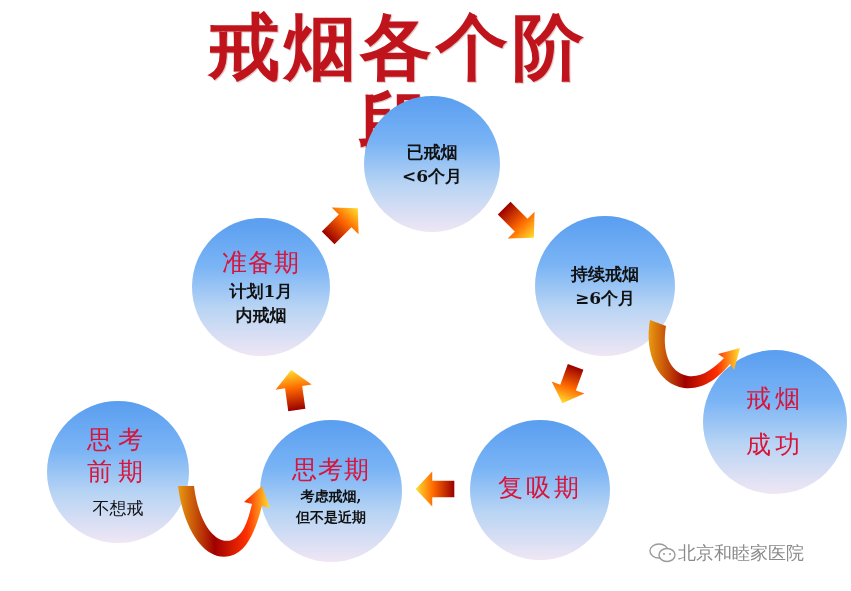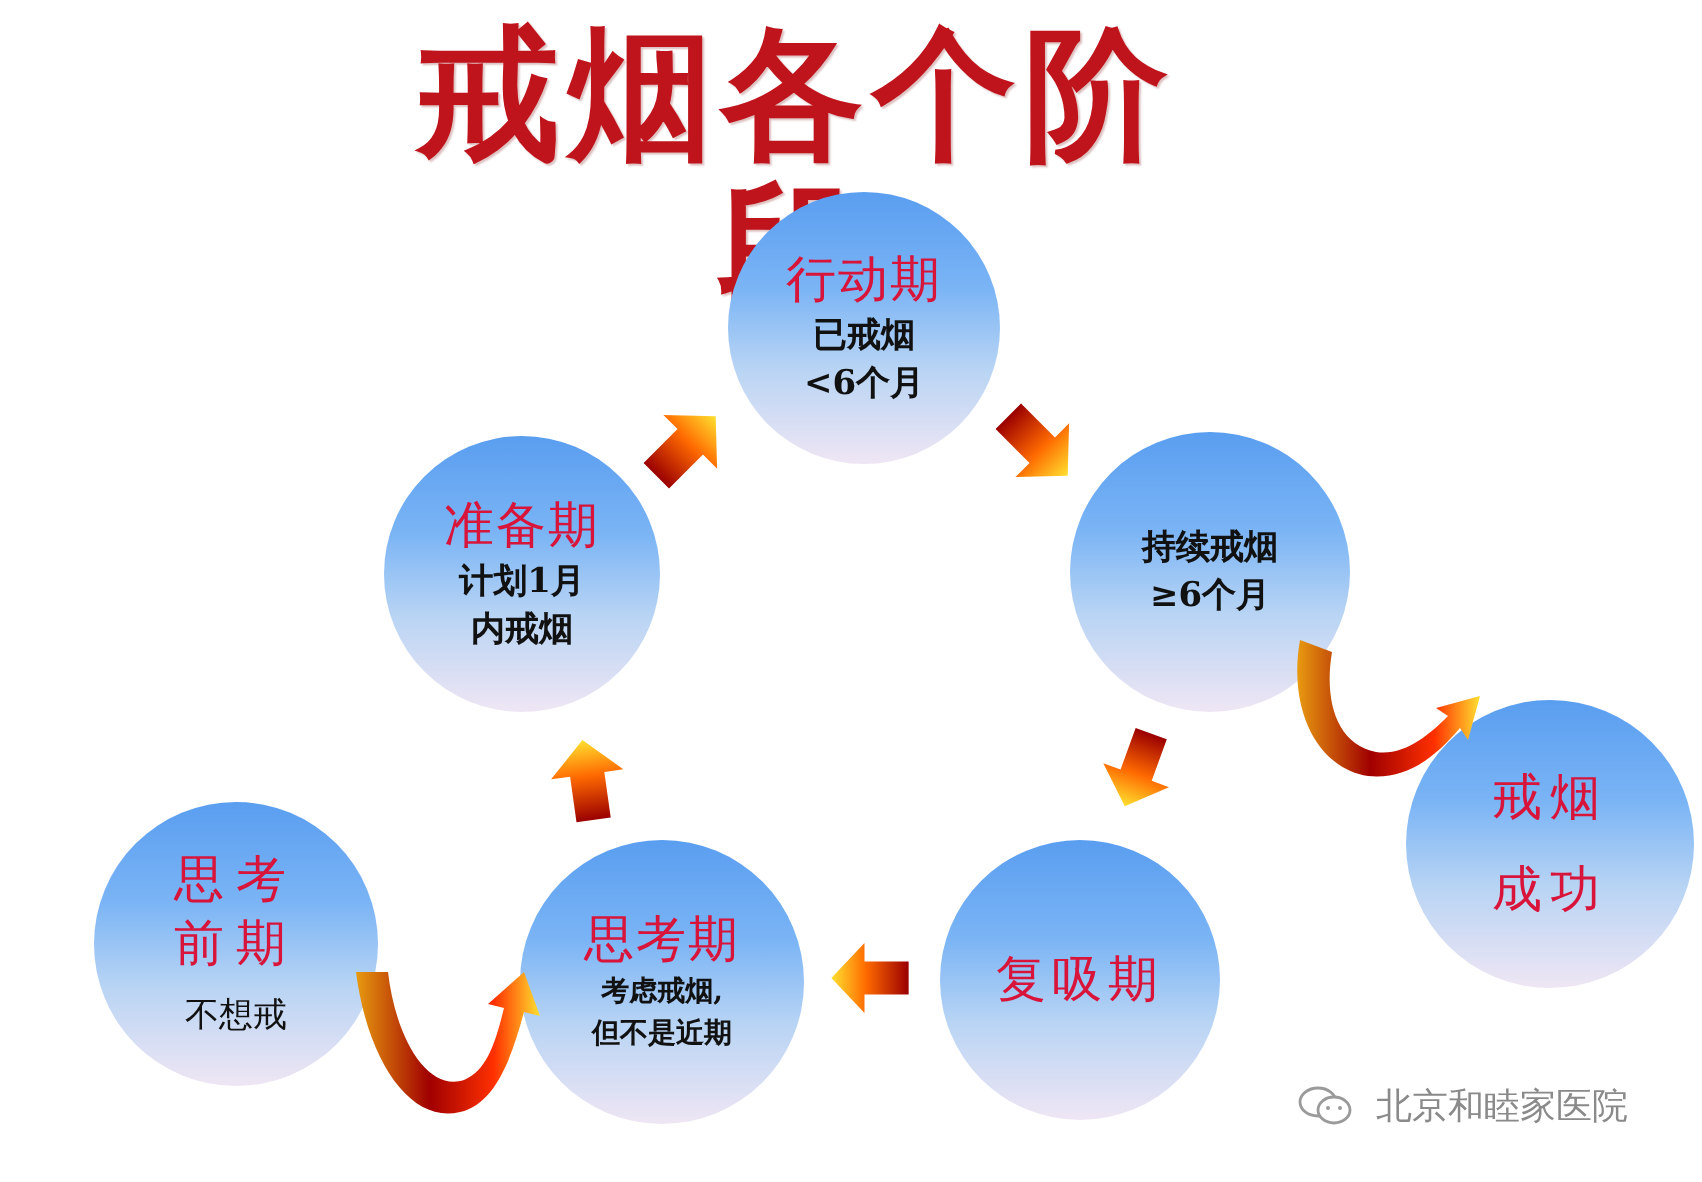--- a/index.html
+++ b/index.html
@@ -8,21 +8,21 @@
   .title { position:absolute; left:188px; top:8px; width:420px; text-align:center;
            font-size:72px; font-weight:bold; color:#c0141c; letter-spacing:4px; line-height:78px;
            text-shadow: 1px 1px 1px rgba(120,0,0,0.25); }
   .circle { position:absolute; border-radius:50%;
             background: linear-gradient(to bottom, #5a9ef0 0%, #7ab4f5 35%, #b8d4f4 65%, #efe6f4 100%);
             display:flex; flex-direction:column; align-items:center; justify-content:center; text-align:center; }
   .stage { color:#d8143a; font-size:25px; line-height:32px; letter-spacing:1px; font-family:"DejaVu Serif", "Liberation Serif", serif; }
   .desc { color:#111; font-size:17px; line-height:24px; font-weight:bold; font-family:"DejaVu Serif","Liberation Serif", serif; }
   .desc.small { font-size:14px; line-height:21px; }
   .arrow { position:absolute; }
-  .watermark { position:absolute; left:648px; top:541px; display:flex; align-items:center; gap:10px;
+  .watermark { position:absolute; left:648px; top:541px; display:flex; align-items:center; gap:0;
                color:#8a8a8a; font-size:18px; }
 </style>
 </head>
 <body>
 
 <svg width="0" height="0" style="position:absolute">
   <defs>
     <linearGradient id="arrowGrad" x1="0" y1="0" x2="0" y2="1">
       <stop offset="0%" stop-color="#ffe030"></stop>
       <stop offset="45%" stop-color="#ff6a00"></stop>
@@ -33,21 +33,20 @@
       <stop offset="40%" stop-color="#a00000"></stop>
       <stop offset="75%" stop-color="#ff3000"></stop>
       <stop offset="100%" stop-color="#ffe030"></stop>
     </linearGradient>
   </defs>
 </svg>
 
 <div class="title">戒烟各个阶段</div>
 
 <div class="circle" style="left:364px; top:96px; width:136px; height:136px;">
-  <div class="stage">行动期</div>
   <div class="desc">已戒烟</div>
   <div class="desc">&lt;6个月</div>
 </div>
 
 <div class="circle" style="left:192px; top:218px; width:138px; height:138px;">
   <div class="stage">准备期</div>
   <div class="desc">计划1月</div>
   <div class="desc">内戒烟</div>
 </div>
 
@@ -62,21 +61,21 @@
   <div class="desc" style="margin-top:8px; font-weight:normal;">不想戒</div>
 </div>
 
 <div class="circle" style="left:260px; top:420px; width:142px; height:142px;">
   <div class="stage">思考期</div>
   <div class="desc small">考虑戒烟,</div>
   <div class="desc small">但不是近期</div>
 </div>
 
 <div class="circle" style="left:470px; top:420px; width:140px; height:140px;">
-  <div class="stage" style="letter-spacing:3px;">复吸期</div>
+  <div class="stage" style="letter-spacing:3px;font-family:Liberation Mono, monospace;">复吸期</div>
 </div>
 
 <div class="circle" style="left:703px; top:350px; width:144px; height:144px;">
   <div class="stage" style="letter-spacing:4px;">戒烟</div>
   <div class="stage" style="letter-spacing:4px; margin-top:14px;">成功</div>
 </div>
 
 <svg class="arrow" style="left:318px; top:198px;" width="50" height="50" viewBox="0 0 50 50">
   <g transform="rotate(45 25 25)">
     <path d="M25 4 L44 22 L34 22 L34 46 L16 46 L16 22 L6 22 Z" fill="url(#arrowGrad)"></path>

